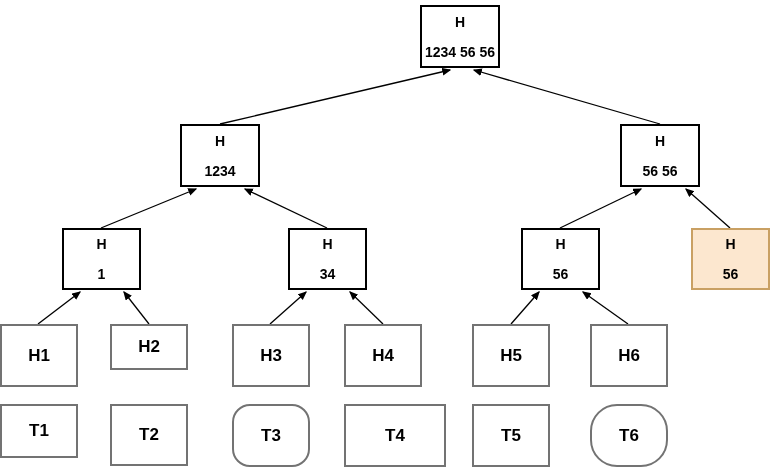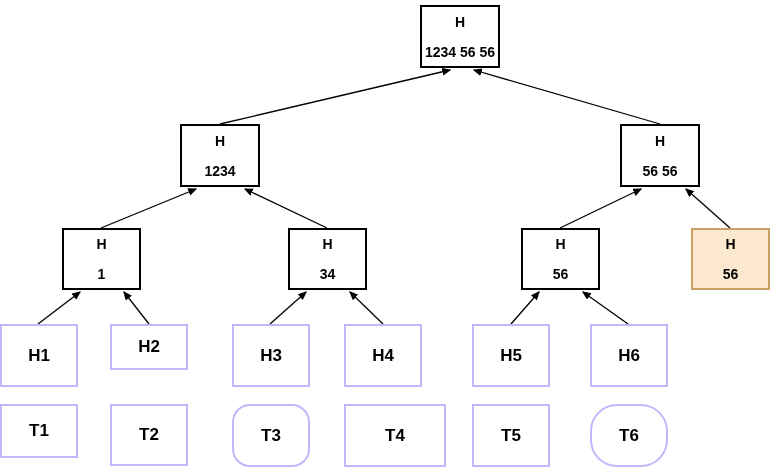--- a/index.html
+++ b/index.html
@@ -48,21 +48,21 @@
   }
   .node .lbl-bot {
     font-size: 14px;
     font-weight: bold;
     line-height: 1;
   }
   .leaf {
     position: absolute;
     box-sizing: border-box;
     background: #ffffff;
-    border: 2px solid #c4b5fd;
+    border: 2px solid #737373;
     display: flex;
     align-items: center;
     justify-content: center;
     font-size: 17px;
     font-weight: bold;
     color: #000000;
   }
   .watermark {
     position: absolute;
     left: 452px;

